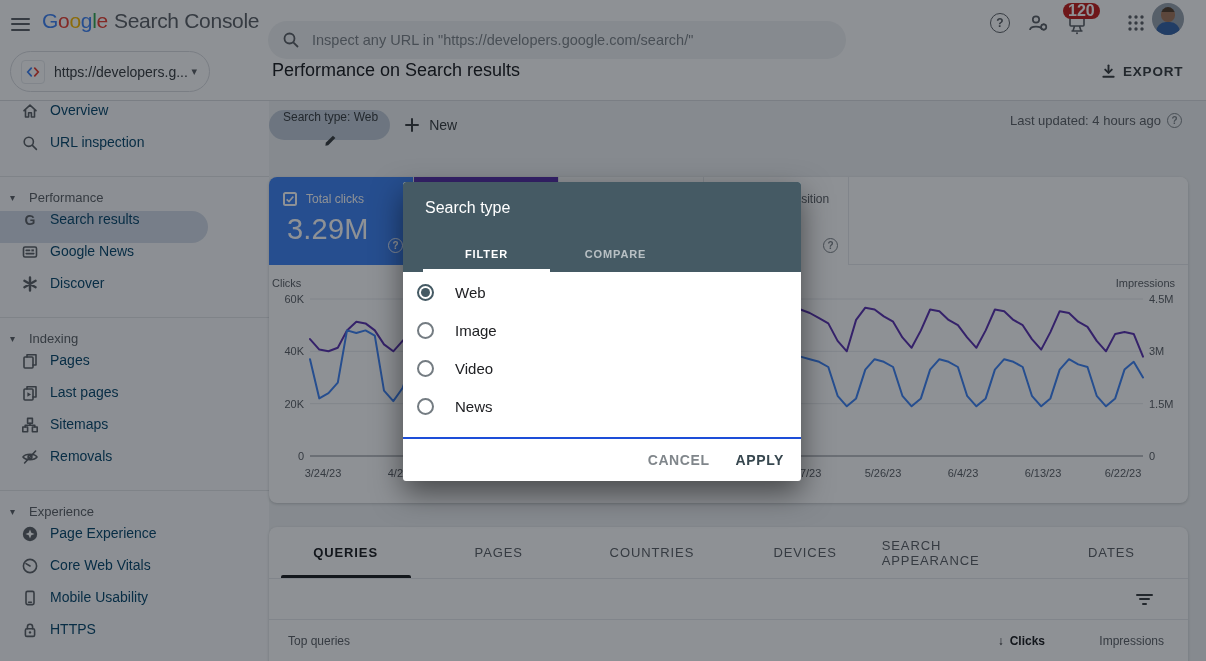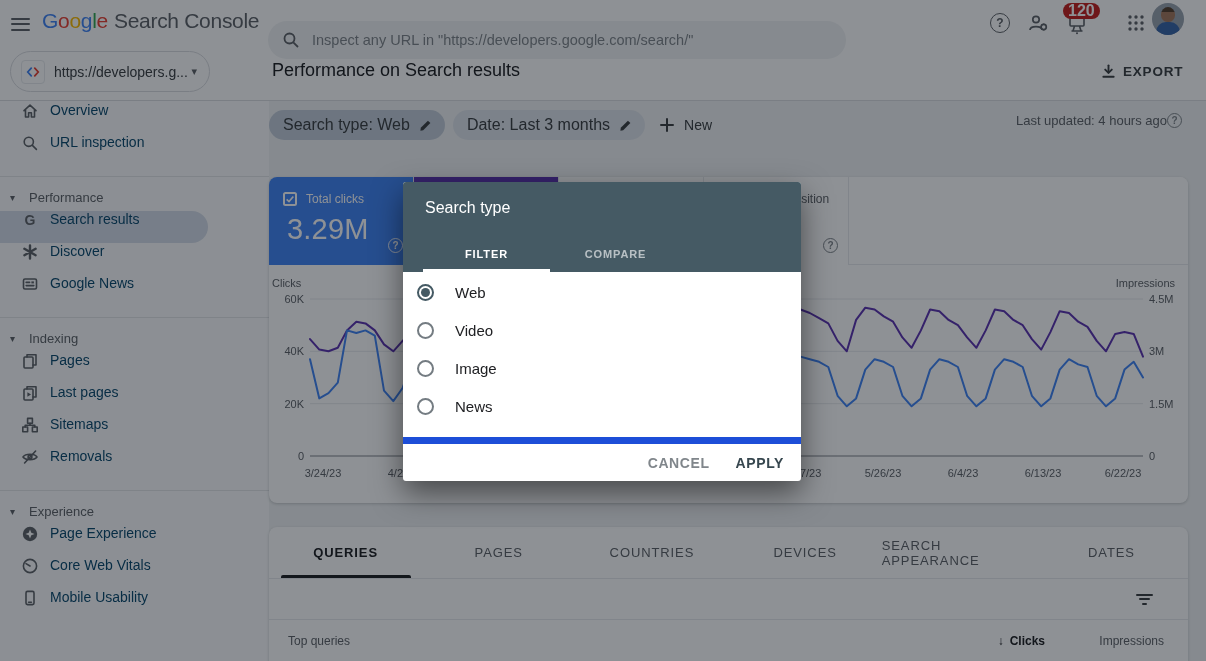--- a/index.html
+++ b/index.html
@@ -32,25 +32,25 @@
 
   
   .page-title { position:absolute; left:272px; top:60px; font-size:18px; color:#202124; z-index:4; }
   .export-btn { position:absolute; left:1100px; top:58px; height:26px; display:flex; align-items:center; gap:6px; color:#3c4043; font-size:13.5px; font-weight:700; letter-spacing:.8px; cursor:pointer; z-index:4; }
   .hdiv { position:absolute; left:0; top:100px; width:1206px; height:1px; background:#dadce0; z-index:3; }
   .content-bg { position:absolute; left:0; top:101px; width:1206px; height:560px; background:#f1f3f4; }
   .sidebar-bg { position:absolute; left:0; top:101px; width:269px; height:560px; background:#fbfcfd; }
 
   
   .chips { position:absolute; left:269px; top:110px; height:30px; display:flex; align-items:center; gap:8px; z-index:4; }
-  .chip { height:30px; border-radius:16px; display:flex; align-items:center; padding:0 12px 0 14px; font-size:16px; color:#3c4043; gap:9px; cursor:pointer; }
+  .chip { height:30px; border-radius:16px; display:flex; align-items:center; padding:0 12px 0 14px; font-size:12px; color:#3c4043; gap:9px; cursor:pointer;flex-direction:column; }
   .chip.active { background:#c3cdd9; }
   .chip.normal { background:#dfe4eb; }
   .new-btn { display:flex; align-items:center; gap:9px; font-size:14px; color:#3c4043; margin-left:6px; cursor:pointer; }
-  .lastupd { position:absolute; left:0; top:113px; width:1182px; display:flex; justify-content:flex-end; align-items:center; font-size:13px; color:#5f6368; z-index:4; }
+  .lastupd { position:absolute; left:0; top:113px; width:1182px; display:flex; justify-content:flex-end; align-items:center; gap:6px; font-size:13px; color:#5f6368; z-index:4; }
   .q-circ { width:15px; height:15px; border:1.3px solid #80868b; border-radius:50%; font-size:10px; color:#80868b; display:flex; align-items:center; justify-content:center; font-weight:700; }
 
   
   .sidenav { position:absolute; left:0; top:102px; width:269px; z-index:4; }
   .side-item { height:32px; display:flex; align-items:flex-start; padding-left:21px; cursor:pointer; font-size:14px; color:#0c4a6e; }
   .side-item .sic { width:18px; height:18px; margin-right:11px; display:flex; align-items:center; justify-content:center; }
   .side-item.selected { background:#d6dde9; width:208px; border-radius:0 18px 18px 0; }
   .side-divider { height:1px; background:#e3e5e8; margin:10px 0 6px 0; }
   .side-header { height:28px; display:flex; align-items:center; padding-left:10px; font-size:13px; color:#5f6368; cursor:pointer; }
   .side-header .hcaret { width:19px; font-size:10px; color:#5f6368; }
@@ -92,21 +92,21 @@
   .mtab { width:129px; height:36px; display:flex; align-items:center; justify-content:center; font-size:11px; font-weight:700; letter-spacing:.9px; color:rgba(255,255,255,.62); cursor:pointer; position:relative; }
   .mtab.active { color:#fff; }
   .mtab.active::after { content:""; position:absolute; left:1px; right:1px; bottom:0; height:3px; background:#fff; }
   .opt-row { height:38px; display:flex; align-items:center; padding-left:14px; cursor:pointer; }
   .opt-row:first-child { margin-top:1px; }
   .radio { width:17px; height:17px; border:2px solid #747c82; border-radius:50%; display:flex; align-items:center; justify-content:center; }
   .opt-row.sel .radio { border-color:#455a64; }
   .radio .dot { width:9px; height:9px; border-radius:50%; background:transparent; }
   .opt-row.sel .radio .dot { background:#455a64; }
   .opt-label { font-size:15px; color:#202124; margin-left:21px; }
-  .modal-foot { position:absolute; left:0; bottom:0; width:100%; height:44px; border-top:7px solid #1d4ed8; display:flex; align-items:center; justify-content:flex-end; gap:26px; padding-right:17px; }
+  .modal-foot { position:absolute; left:0; bottom:0; width:100%; height:44px; border-top:2px solid #1d4ed8; display:flex; align-items:center; justify-content:flex-end; gap:26px; padding-right:17px; }
   .mbtn { font-size:14px; font-weight:700; letter-spacing:.6px; cursor:pointer; }
   .mbtn.cancel { color:#80868b; }
   .mbtn.apply { color:#37474f; }
 </style>
 </head>
 <body>
 
 <div class="content-bg"></div>
 <div class="sidebar-bg"></div>
 
@@ -192,28 +192,20 @@
 
 <div class="chips">
   <div class="chip active">
     <span>Search type: Web</span>
     <span>
       <svg width="14" height="14" viewBox="0 0 16 16" fill="#3c4043">
           <path d="M2 11.2 L10.2 3 L13 5.8 L4.8 14 L1.6 14.5 Z"></path>
         </svg>
     </span>
   </div>
-  <div class="chip normal">
-    <span>Date: Last 3 months</span>
-    <span>
-      <svg width="14" height="14" viewBox="0 0 16 16" fill="#3c4043">
-          <path d="M2 11.2 L10.2 3 L13 5.8 L4.8 14 L1.6 14.5 Z"></path>
-        </svg>
-    </span>
-  </div>
   <div class="new-btn">
     <span>
       <svg width="16" height="16" viewBox="0 0 16 16" stroke="#3c4043" stroke-width="2" stroke-linecap="round">
           <path d="M8 2 V14 M2 8 H14"></path>
         </svg>
     </span>
     <span>New</span>
   </div>
 </div>
 <div class="lastupd">
@@ -247,37 +239,37 @@
     <div class="side-item selected">
       <span class="sic">
         <svg width="18" height="18" viewBox="0 0 18 18">
           <text x="9" y="13.6" text-anchor="middle" font-size="14" font-weight="700" fill="#5f6368" font-family="inherit">G</text>
         </svg>
       </span>
       <span>Search results</span>
     </div>
     <div class="side-item">
       <span class="sic">
-        <svg width="18" height="18" viewBox="0 0 18 18" fill="none" stroke="#5f6368" stroke-width="2.4" stroke-linecap="round">
-          <path d="M9 2.5 V15.5 M3.4 5.8 L14.6 12.2 M3.4 12.2 L14.6 5.8"></path>
-        </svg>
-      </span>
-      <span>Discover</span>
-    </div>
-    <div class="side-item">
-      <span class="sic">
         <svg width="18" height="18" viewBox="0 0 18 18" fill="none" stroke="#5f6368" stroke-width="1.6" stroke-linecap="round" stroke-linejoin="round">
           <rect x="2.5" y="4" width="13" height="10" rx="1.5"></rect>
           <line x1="5.2" y1="7.4" x2="8.6" y2="7.4"></line>
           <line x1="5.2" y1="10.6" x2="12.8" y2="10.6"></line>
           <rect x="10.4" y="6.4" width="2.5" height="2" fill="#5f6368" stroke="none"></rect>
         </svg>
       </span>
       <span>Google News</span>
     </div>
+    <div class="side-item">
+      <span class="sic">
+        <svg width="18" height="18" viewBox="0 0 18 18" fill="none" stroke="#5f6368" stroke-width="2.4" stroke-linecap="round">
+          <path d="M9 2.5 V15.5 M3.4 5.8 L14.6 12.2 M3.4 12.2 L14.6 5.8"></path>
+        </svg>
+      </span>
+      <span>Discover</span>
+    </div>
     <div class="side-divider"></div>
     <div class="side-header">
       <span class="hcaret">▾</span>
       <span>Indexing</span>
     </div>
     <div class="side-item">
       <span class="sic">
         <svg width="18" height="18" viewBox="0 0 18 18" fill="none" stroke="#5f6368" stroke-width="1.6" stroke-linecap="round" stroke-linejoin="round">
           <rect x="3" y="5" width="9" height="11" rx="1"></rect>
           <path d="M6 5 V2.8 H15 V13 H12"></path>
@@ -341,20 +333,30 @@
       <span>Core Web Vitals</span>
     </div>
     <div class="side-item">
       <span class="sic">
         <svg width="18" height="18" viewBox="0 0 18 18" fill="none" stroke="#5f6368" stroke-width="1.6" stroke-linecap="round" stroke-linejoin="round">
           <rect x="5" y="2.4" width="8" height="13.2" rx="1.5"></rect>
           <line x1="7.6" y1="13.2" x2="10.4" y2="13.2"></line>
         </svg>
       </span>
       <span>Mobile Usability</span>
+    </div>
+    <div class="side-item">
+      <span class="sic">
+        <svg width="18" height="18" viewBox="0 0 18 18" fill="none" stroke="#5f6368" stroke-width="1.6" stroke-linecap="round" stroke-linejoin="round">
+          <rect x="4.4" y="7.8" width="9.2" height="7.6" rx="1.5"></rect>
+          <path d="M6.4 7.8 V5.9 a2.6 2.6 0 0 1 5.2 0 V7.8"></path>
+          <circle cx="9" cy="11.4" r="1.2" fill="#5f6368" stroke="none"></circle>
+        </svg>
+      </span>
+      <span>HTTPS</span>
     </div>
   </div>
 
 <div class="main-card">
   <div class="tiles">
     <div class="tile c1" style="background: rgb(66, 133, 244);">
       <div class="tlabel">
         <span class="cbox">
           <svg width="10" height="10" viewBox="0 0 12 12" fill="none" stroke="#fff" stroke-width="2">
               <path d="M2 6.5 L4.8 9 L10 3"></path>
@@ -445,27 +447,27 @@
       <div class="opt-row sel">
         <span class="radio">
           <span class="dot"></span>
         </span>
         <span class="opt-label">Web</span>
       </div>
       <div class="opt-row">
         <span class="radio">
           <span class="dot"></span>
         </span>
-        <span class="opt-label">Video</span>
+        <span class="opt-label">Image</span>
       </div>
       <div class="opt-row">
         <span class="radio">
           <span class="dot"></span>
         </span>
-        <span class="opt-label">Image</span>
+        <span class="opt-label">Video</span>
       </div>
       <div class="opt-row">
         <span class="radio">
           <span class="dot"></span>
         </span>
         <span class="opt-label">News</span>
       </div>
     </div>
   <div class="modal-foot">
     <div class="mbtn cancel">CANCEL</div>

